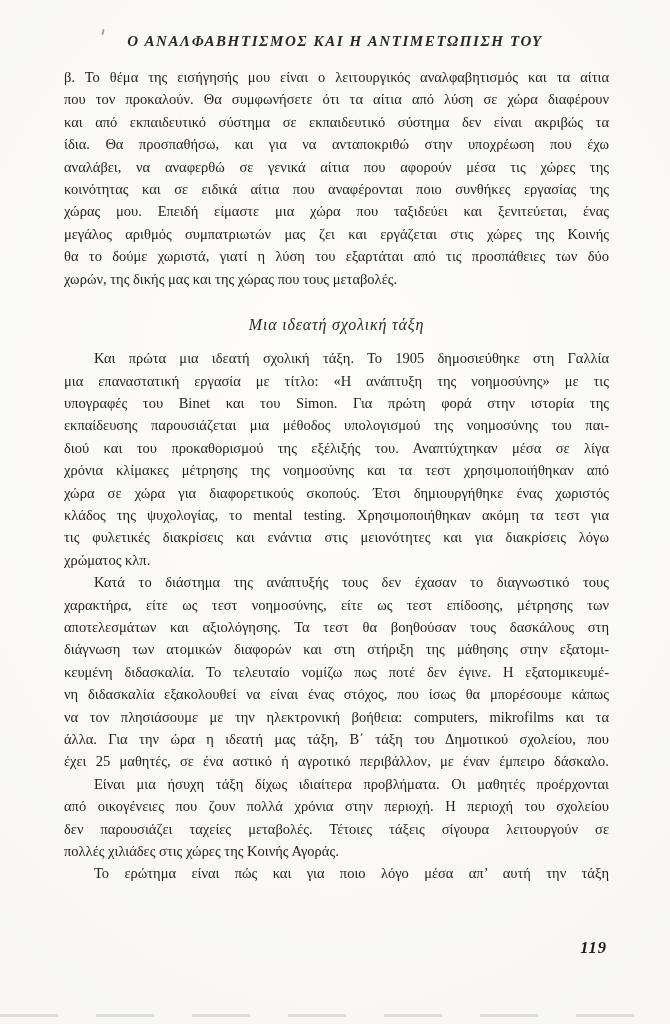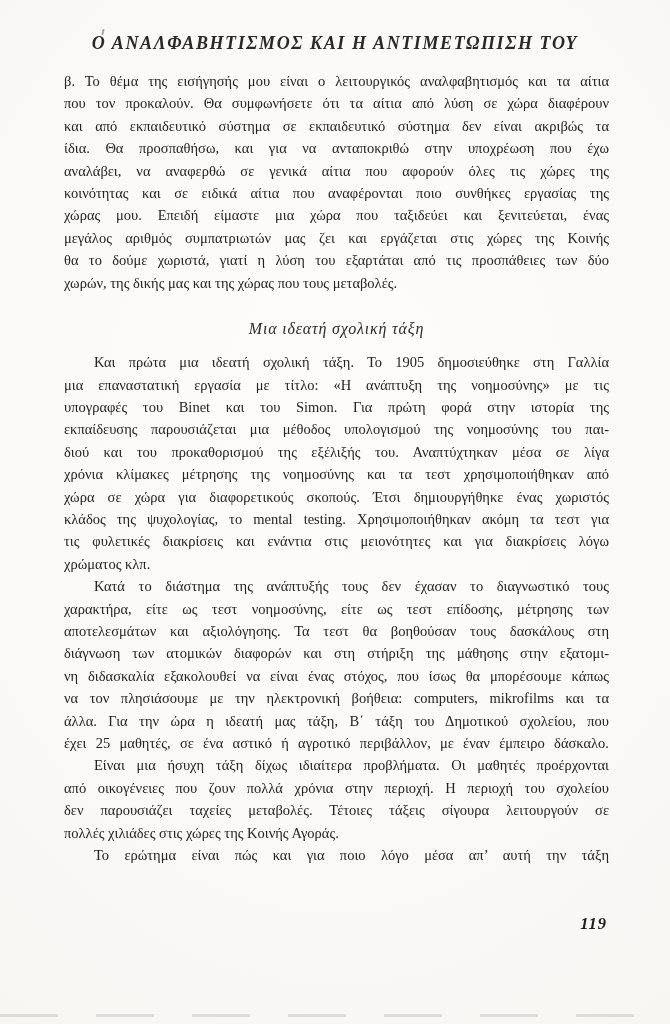--- a/index.html
+++ b/index.html
@@ -16,21 +16,21 @@
       var(--paper);
     overflow:hidden;
     font-family:"Liberation Serif", serif;
     color:var(--ink);
   }
   .running-head{
     margin-top:33px;
     text-align:center;
     font-style:italic;
     font-weight:600;
-    font-size:18px;
+    font-size:15px;
     letter-spacing:1.6px;
     color:#2a2926;
   }
   .body-column{
     width:545px;
     margin:16px auto 0 64px;
     font-size:14.5px;
     line-height:22.4px;
   }
   .para{ }
@@ -49,21 +49,21 @@
     font-size:16px;
     letter-spacing:0.8px;
     margin-top:24px;
     margin-bottom:11px;
     height:22.4px;
     color:#2a2926;
   }
   .page-number{
     position:absolute;
     right:63px;
-    top:914px;
+    top:938px;
     font-style:italic;
     font-weight:bold;
     font-size:16.5px;
     letter-spacing:1px;
     color:#1e1d1b;
   }
   .scan-speck{
     position:absolute;
     left:102px; top:29px;
     width:2px; height:6px;
@@ -88,21 +88,21 @@
   <span class="scan-speck"></span>
 
   <div class="running-head">Ο ΑΝΑΛΦΑΒΗΤΙΣΜΟΣ ΚΑΙ Η ΑΝΤΙΜΕΤΩΠΙΣΗ ΤΟΥ</div>
 
   <div class="body-column">
       <div class="para">
         <div class="line">β. Το θέμα της εισήγησής μου είναι ο λειτουργικός αναλφαβητισμός και τα αίτια</div>
         <div class="line">που τον προκαλούν. Θα συμφωνήσετε ότι τα αίτια από λύση σε χώρα διαφέρουν</div>
         <div class="line">και από εκπαιδευτικό σύστημα σε εκπαιδευτικό σύστημα δεν είναι ακριβώς τα</div>
         <div class="line">ίδια. Θα προσπαθήσω, και για να ανταποκριθώ στην υποχρέωση που έχω</div>
-        <div class="line">αναλάβει, να αναφερθώ σε γενικά αίτια που αφορούν όλες τις χώρες της</div>
+        <div class="line">αναλάβει, να αναφερθώ σε γενικά αίτια που αφορούν μέσα τις χώρες της</div>
         <div class="line">κοινότητας και σε ειδικά αίτια που αναφέρονται ποιο συνθήκες εργασίας της</div>
         <div class="line">χώρας μου. Επειδή είμαστε μια χώρα που ταξιδεύει και ξενιτεύεται, ένας</div>
         <div class="line">μεγάλος αριθμός συμπατριωτών μας ζει και εργάζεται στις χώρες της Κοινής</div>
         <div class="line">θα το δούμε χωριστά, γιατί η λύση του εξαρτάται από τις προσπάθειες των δύο</div>
         <div class="line last">χωρών, της δικής μας και της χώρας που τους μεταβολές.</div>
       </div>
       <div class="subheading">Μια ιδεατή σχολική τάξη</div>
       <div class="para">
         <div class="line indent">Και πρώτα μια ιδεατή σχολική τάξη. Το 1905 δημοσιεύθηκε στη Γαλλία</div>
         <div class="line">μια επαναστατική εργασία με τίτλο: «Η ανάπτυξη της νοημοσύνης» με τις</div>
@@ -113,20 +113,21 @@
         <div class="line">χώρα σε χώρα για διαφορετικούς σκοπούς. Έτσι δημιουργήθηκε ένας χωριστός</div>
         <div class="line">κλάδος της ψυχολογίας, το mental testing. Χρησιμοποιήθηκαν ακόμη τα τεστ για</div>
         <div class="line">τις φυλετικές διακρίσεις και ενάντια στις μειονότητες και για διακρίσεις λόγω</div>
         <div class="line last">χρώματος κλπ.</div>
       </div>
       <div class="para">
         <div class="line indent">Κατά το διάστημα της ανάπτυξής τους δεν έχασαν το διαγνωστικό τους</div>
         <div class="line">χαρακτήρα, είτε ως τεστ νοημοσύνης, είτε ως τεστ επίδοσης, μέτρησης των</div>
         <div class="line">αποτελεσμάτων και αξιολόγησης. Τα τεστ θα βοηθούσαν τους δασκάλους στη</div>
         <div class="line">διάγνωση των ατομικών διαφορών και στη στήριξη της μάθησης στην εξατομι-</div>
+        <div class="line">κευμένη διδασκαλία. Το τελευταίο νομίζω πως ποτέ δεν έγινε. Η εξατομικευμέ-</div>
         <div class="line">νη διδασκαλία εξακολουθεί να είναι ένας στόχος, που ίσως θα μπορέσουμε κάπως</div>
         <div class="line">να τον πλησιάσουμε με την ηλεκτρονική βοήθεια: computers, mikrofilms και τα</div>
         <div class="line">άλλα. Για την ώρα η ιδεατή μας τάξη, Β΄ τάξη του Δημοτικού σχολείου, που</div>
         <div class="line">έχει 25 μαθητές, σε ένα αστικό ή αγροτικό περιβάλλον, με έναν έμπειρο δάσκαλο.</div>
       </div>
       <div class="para">
         <div class="line indent">Είναι μια ήσυχη τάξη δίχως ιδιαίτερα προβλήματα. Οι μαθητές προέρχονται</div>
         <div class="line">από οικογένειες που ζουν πολλά χρόνια στην περιοχή. Η περιοχή του σχολείου</div>
         <div class="line">δεν παρουσιάζει ταχείες μεταβολές. Τέτοιες τάξεις σίγουρα λειτουργούν σε</div>
         <div class="line last">πολλές χιλιάδες στις χώρες της Κοινής Αγοράς.</div>

